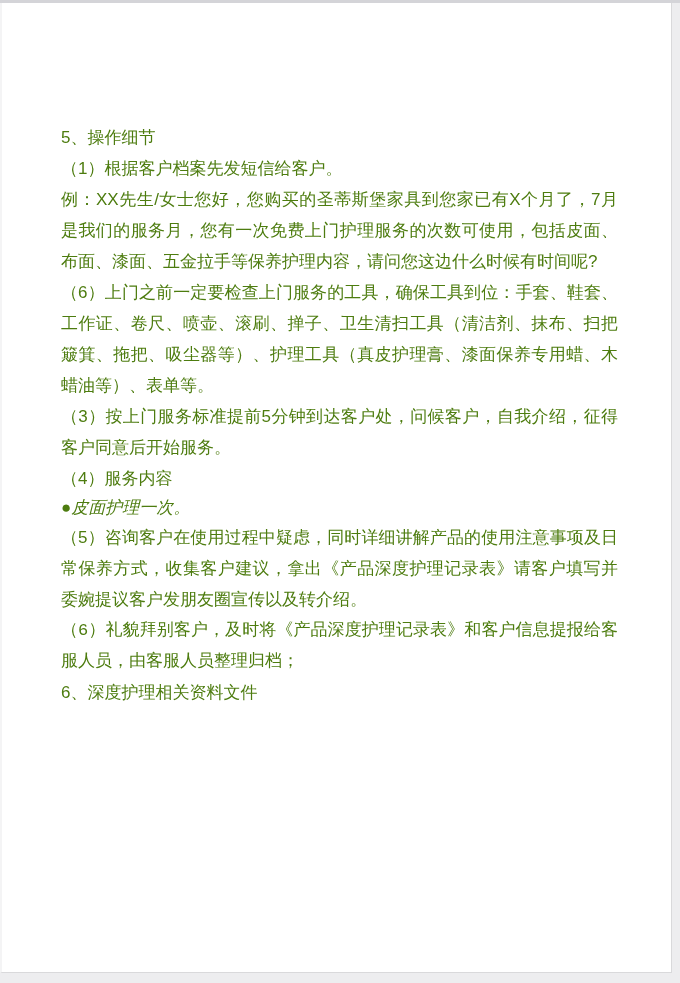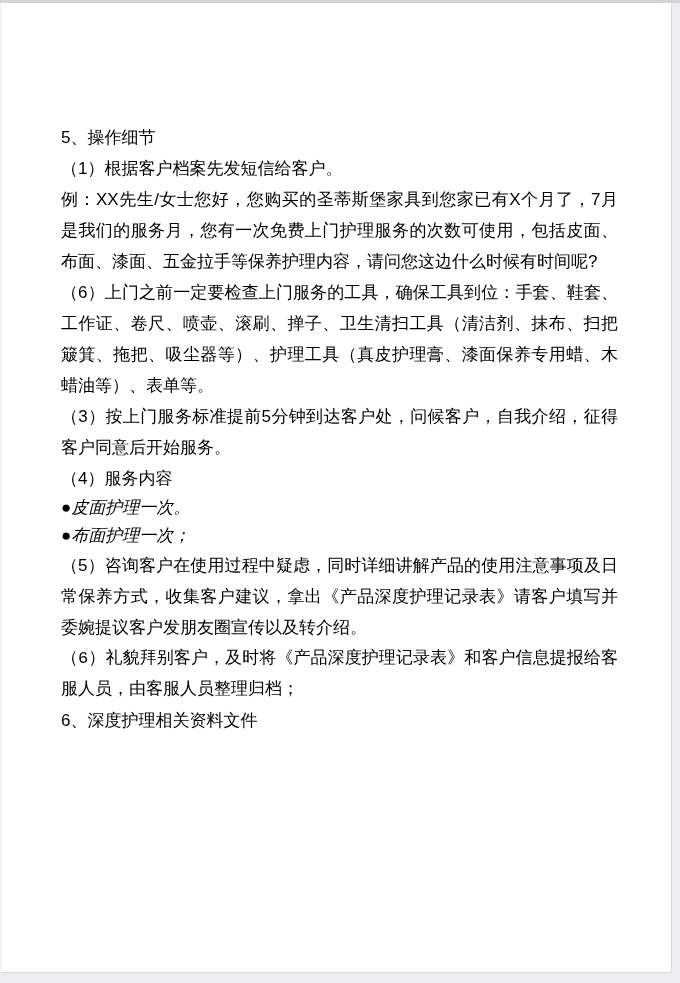--- a/index.html
+++ b/index.html
@@ -26,21 +26,21 @@
     border-right: 1px solid #d9d9db;
     border-bottom: 1px solid #d9d9db;
     box-sizing: border-box;
     border-left: 2px solid #f4f4f5;
   }
   .content {
     position: absolute;
     left: 59px;   
     top: 119px;
     width: 557px;
-    color: #000000;
+    color: #4d7c0f;
     font-size: 17px;
     line-height: 31px;
   }
   .content p { margin: 0; }
   .para { text-align: justify; }
   .line { text-align: left; }
   .bullets p { line-height: 28px; text-align: left; font-style: italic; }
   .mt-sm { margin-top: 16px; }
   .mt-md { margin-top: 23px; }
   .mt-6  { margin-top: 19px; font-family: Liberation Mono, monospace; }
@@ -60,21 +60,20 @@
       <p class="para">例：XX先生/女士您好，您购买的圣蒂斯堡家具到您家已有X个月了，7月是我们的服务月，您有一次免费上门护理服务的次数可使用，包括皮面、布面、漆面、五金拉手等保养护理内容，请问您这边什么时候有时间呢?</p>
 
       <p class="para mt-sm">（6）上门之前一定要检查上门服务的工具，确保工具到位：手套、鞋套、工作证、卷尺、喷壶、滚刷、掸子、卫生清扫工具（清洁剂、抹布、扫把簸箕、拖把、吸尘器等）、护理工具（真皮护理膏、漆面保养专用蜡、木蜡油等）、表单等。</p>
 
       <p class="para mt-sm">（3）按上门服务标准提前5分钟到达客户处，问候客户，自我介绍，征得客户同意后开始服务。</p>
 
       <p class="line mt-md">（4）服务内容</p>
 
       <div class="bullets">
         <p>●皮面护理一次。</p>
-        <p>●布面护理一次；</p>
       </div>
 
       <p class="para mt-md">（5）咨询客户在使用过程中疑虑，同时详细讲解产品的使用注意事项及日常保养方式，收集客户建议，拿出《产品深度护理记录表》请客户填写并委婉提议客户发朋友圈宣传以及转介绍。</p>
 
       <p class="para mt-6">（6）礼貌拜别客户，及时将《产品深度护理记录表》和客户信息提报给客服人员，由客服人员整理归档；</p>
 
       <p class="line mt-md">6、深度护理相关资料文件</p>
 
     </div>
   </div>

